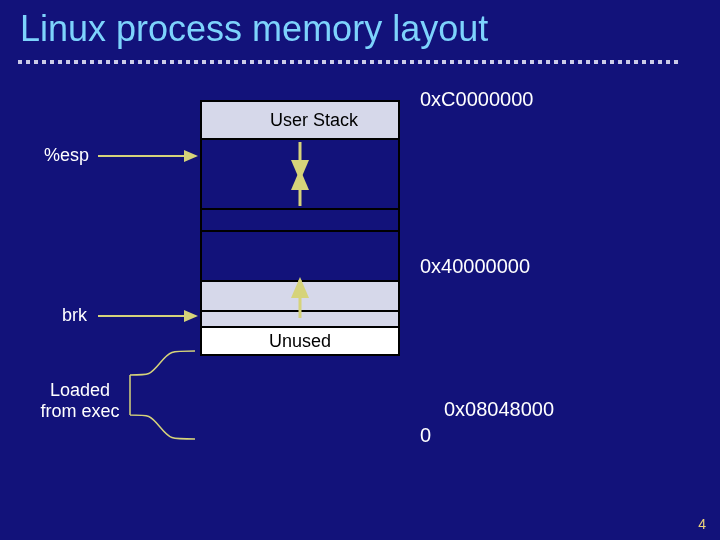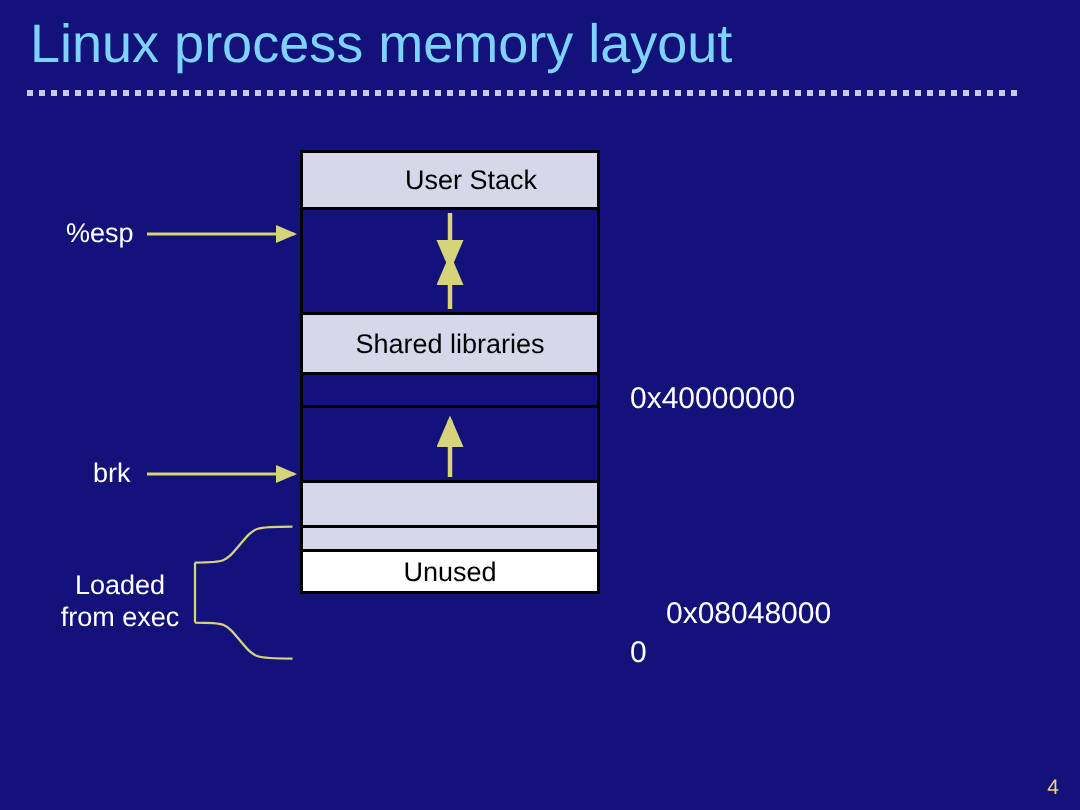--- a/index.html
+++ b/index.html
@@ -103,33 +103,33 @@
 <body>
 
 <div class="slide">
 
   <div class="title">Linux process memory layout</div>
   <div class="underline"></div>
 
   <div class="col">
     <div class="box userstack">User Stack</div>
     <div class="box gap1"></div>
-    <div class="box shared">Shared libraries</div>
     <div class="box gap2"></div>
     <div class="box gap3"></div>
     <div class="box exec1"></div>
     <div class="box exec2"></div>
     <div class="box unused">Unused</div>
   </div>
 
   <div class="leftlabel" style="left:44px; top:145px;">%esp</div>
   <div class="leftlabel" style="left:62px; top:305px;">brk</div>
   <div class="leftlabel" style="left:30px; top:380px; white-space:pre; text-align:center; width:100px;">Loaded
 from exec</div>
 
+  <div class="rightlabel" style="left:420px; top:88px;">0xC0000000</div>
   <div class="rightlabel" style="left:420px; top:255px;text-align:right;">0x40000000</div>
   <div class="rightlabel" style="left:444px; top:398px;">0x08048000</div>
   <div class="rightlabel" style="left:420px; top:424px;">0</div>
 
   <div class="page-num">4</div>
 
   <svg class="decor">
     <defs>
       <marker id="ah" markerWidth="10" markerHeight="10" refX="6" refY="3" orient="auto">
         <path d="M0,0 L7,3 L0,6 Z" fill="#d6d37a"></path>

